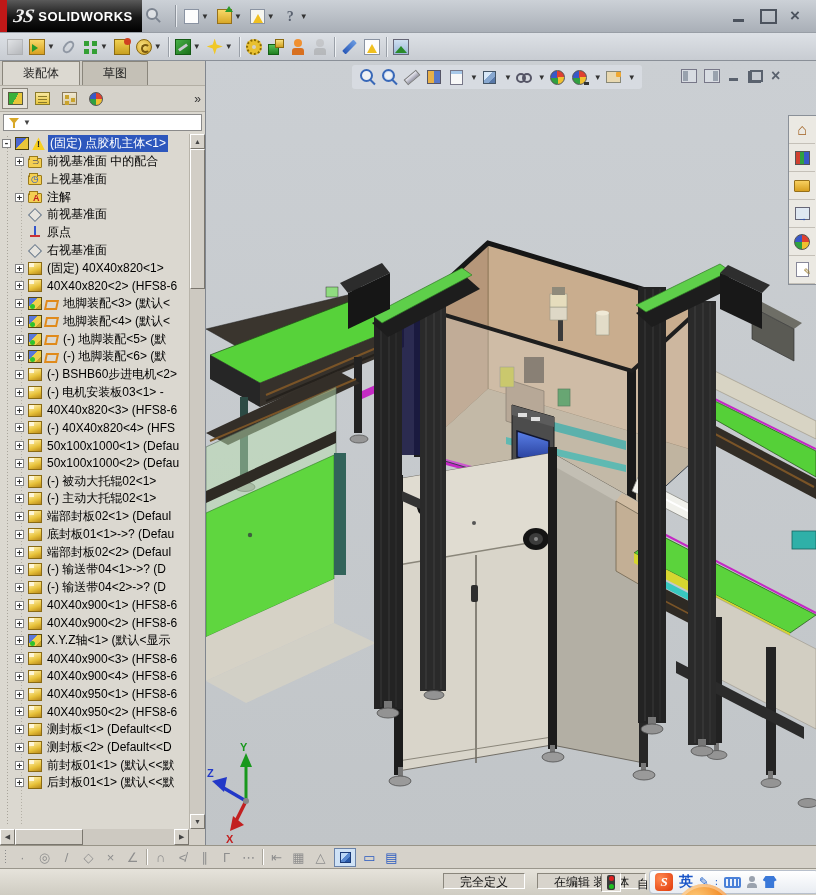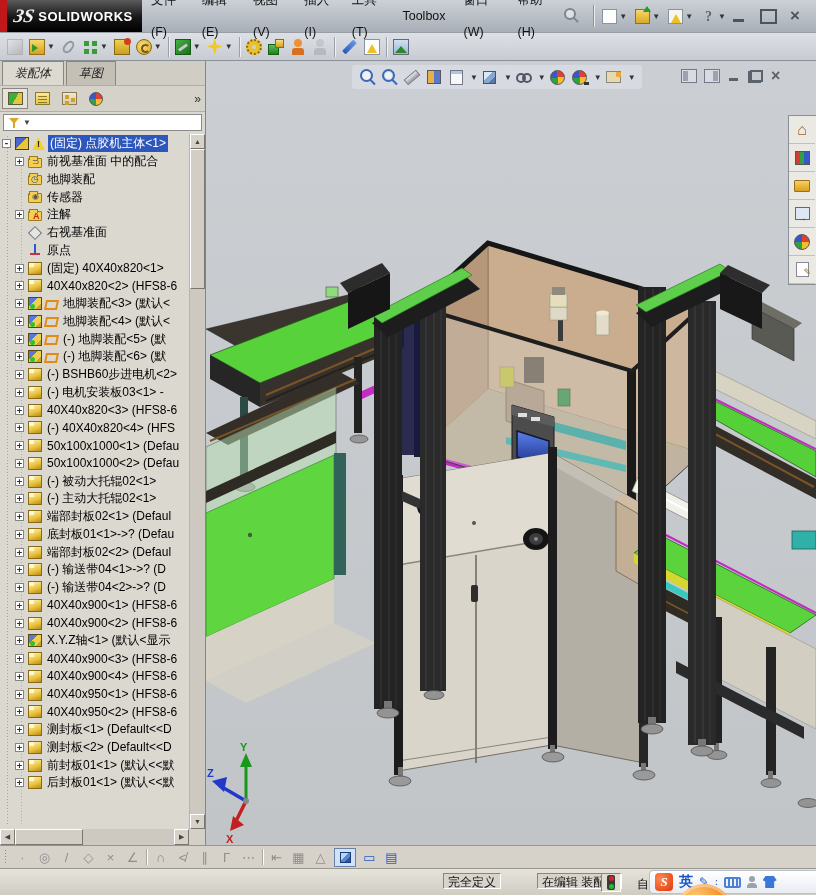--- a/index.html
+++ b/index.html
@@ -67,21 +67,21 @@
   .t-pencil{width:5px;height:16px;background:linear-gradient(#6a9ae0,#2858b8);transform:rotate(45deg);margin:0 6px;border-radius:1px;}
   .t-warnpage{background:#fdfdfd;border:1px solid #8a93a2;}
   .t-warnpage::after{content:"";position:absolute;left:2px;bottom:1px;border-left:5px solid transparent;border-right:5px solid transparent;border-bottom:9px solid #f0c020;}
   .t-photo{background:linear-gradient(#cfe0f0,#9ab8d8);border:1px solid #667;}
   .t-photo::after{content:"";position:absolute;left:1px;bottom:1px;border-left:6px solid transparent;border-right:6px solid transparent;border-bottom:7px solid #2a8a2a;}
 
   
   .mainrow{height:785px;display:flex;border-top:1px solid #8a9098;}
   .leftpanel{width:206px;flex:none;border-right:1px solid #80868e;background:#dbd8d0;display:flex;flex-direction:column;}
   .cmtabs{height:25px;background:#d0cdc5;display:flex;align-items:flex-end;padding-left:2px;border-bottom:1px solid #b2aea4;flex:none;}
-  .cmtab{padding:3px 12px 3px;font-size:12px;border:1px solid #8a867c;border-bottom:none;background:#c4c0b6;margin-right:2px;color:#222;font-style:italic;}
+  .cmtab{padding:3px 20px 3px;font-size:12px;border:1px solid #8a867c;border-bottom:none;background:#c4c0b6;margin-right:2px;color:#222;}
   .cmtab.active{background:#dcd9d1;}
   .mgrrow{height:26px;display:flex;align-items:center;padding:2px 4px 2px 2px;background:#d5d2ca;border-bottom:1px solid #b2aea4;flex:none;}
   .mgrtile{width:26px;height:21px;display:flex;align-items:center;justify-content:center;margin-right:1px;border:1px solid transparent;}
   .mgrtile.active{background:#e6e3db;border-color:#8a867c;}
   .mgic{width:15px;height:13px;position:relative;}
   .g-featmgr{background:linear-gradient(120deg,#3ab03a 0 50%,#e8c63a 50%);border:1px solid #5a5a40;}
   .g-propmgr{background:linear-gradient(#f8e8a0,#e8c63a);border:1px solid #8a7a2a;}
   .g-propmgr::after{content:"";position:absolute;left:2px;top:3px;right:2px;height:1px;background:#8a7a2a;box-shadow:0 3px 0 #8a7a2a,0 6px 0 #8a7a2a;}
   .g-cfgmgr{background:linear-gradient(#f0e8d0,#d8cca8);border:1px solid #8a7a5a;}
   .g-cfgmgr::after{content:"";position:absolute;left:2px;top:2px;width:4px;height:4px;background:#caa32c;box-shadow:6px 3px 0 #caa32c,0 6px 0 #caa32c;}
@@ -185,21 +185,21 @@
      background-image:radial-gradient(#8a8a8a 40%,transparent 45%);background-size:3px 3px;}
   .skg{color:#8e8e8e;font-size:13px;width:17px;text-align:center;flex:none;}
   .skg.blue{color:#2858c0;}
   .sksep{width:1px;height:16px;background:#aaa69c;box-shadow:1px 0 0 #fff;flex:none;}
   .skcube{width:22px;height:19px;border:1px solid #6a82a8;background:#cfe2f6;display:flex;align-items:center;justify-content:center;flex:none;}
   .skcubein{width:11px;height:11px;background:linear-gradient(135deg,#bcd8f8 40%,#5888d0 40% 70%,#2858a8 70%);border:1px solid #1a3a78;}
 
   
   .statusbar{height:27px;background:linear-gradient(#e6e3db,#cfccc2);border-top:1px solid #9a968c;position:relative;font-size:12px;overflow:hidden;}
   .sb-left{position:absolute;left:5px;top:6px;color:#111;margin-top:31px;}
-  .sb-cell{position:absolute;top:4px;height:16px;border:1px solid;border-color:#8a867c #fff #fff #8a867c;background:#d8d4cc;line-height:17px;padding:0 4px;color:#111;}
+  .sb-cell{position:absolute;top:4px;height:16px;border:1px solid;border-color:#8a867c #fff #fff #8a867c;background:#d8d4cc;line-height:17px;padding:0 16px;color:#111;}
   .traffic{position:absolute;left:601px;top:4px;width:20px;height:19px;border:1px solid;border-color:#8a867c #fff #fff #8a867c;background:#e0dcd4;display:flex;align-items:center;justify-content:center;}
   .trafficin{width:8px;height:15px;background:#3a3a3a;border-radius:2px;display:flex;flex-direction:column;align-items:center;justify-content:space-around;}
   .tdot{width:5px;height:5px;border-radius:50%;}
   .tdot.red{background:#e02020;}
   .tdot.green{background:#20c020;}
   .custom-tail{position:absolute;left:637px;top:7px;color:#111;}
   .ime{position:absolute;left:649px;top:1px;height:24px;width:170px;background:linear-gradient(#ffffff,#e8ecf2);border:1px solid #b8c0cc;border-radius:4px;display:flex;align-items:center;gap:6px;padding:0 5px;}
   .sogou{width:18px;height:18px;border-radius:4px;background:radial-gradient(circle at 30% 30%,#ff8850,#e03808);color:#fff;font:italic bold 13px/18px "Liberation Serif",serif;text-align:center;flex:none;}
   .imelang{color:#1a56c8;font-weight:bold;font-size:14px;flex:none;}
   .imepen{color:#2060c8;font-size:12px;flex:none;}
@@ -217,30 +217,20 @@
 </head>
 <body>
 
 <div id="app">
 
   <div class="titlebar">
     <div class="logozone">
       <span class="brandmark">ЗS</span>
       <span class="brandname">SOLIDWORKS</span>
     </div>
-    <div id="menus">
-        <span class="menu-item">文件(F)</span>
-        <span class="menu-item">编辑(E)</span>
-        <span class="menu-item">视图(V)</span>
-        <span class="menu-item">插入(I)</span>
-        <span class="menu-item">工具(T)</span>
-        <span class="menu-item">Toolbox</span>
-        <span class="menu-item">窗口(W)</span>
-        <span class="menu-item">帮助(H)</span>
-      </div>
     <div class="searchic"></div>
     <div class="tbdivider"></div>
     <div id="quickbar">
         <div class="qtile">
           <div class="qicon q-newdoc"></div>
           <span class="dd">▼</span>
         </div>
         <div class="qtile">
           <div class="qicon q-openfolder"></div>
           <span class="dd">▼</span>
@@ -355,41 +345,41 @@
               <span class="tlabel">(固定) 点胶机主体&lt;1&gt;</span>
             </div>
             <div class="trow" style="padding-left: 15px;">
               <span class="pm">+</span>
               <span class="ti ti-fold clip"></span>
               <span class="tlabel">前视基准面 中的配合</span>
             </div>
             <div class="trow" style="padding-left: 15px;">
               <span class="pmsp"></span>
               <span class="ti ti-fold clock"></span>
-              <span class="tlabel">地脚装配</span>
-            </div>
-            <div class="trow" style="padding-left: 15px;">
-              <span class="pmsp"></span>
-              <span class="ti ti-fold sensor"></span>
-              <span class="tlabel">传感器</span>
+              <span class="tlabel">上视基准面</span>
             </div>
             <div class="trow" style="padding-left: 15px;">
               <span class="pm">+</span>
               <span class="ti ti-fold note"></span>
               <span class="tlabel">注解</span>
+            </div>
+            <div class="trow" style="padding-left: 15px;">
+              <span class="pmsp"></span>
+              <span class="ti ti-plane"></span>
+              <span class="tlabel">前视基准面</span>
+            </div>
+            <div class="trow" style="padding-left: 15px;">
+              <span class="pmsp"></span>
+              <span class="ti ti-origin"></span>
+              <span class="tlabel">原点</span>
             </div>
             <div class="trow" style="padding-left: 15px;">
               <span class="pmsp"></span>
               <span class="ti ti-plane"></span>
               <span class="tlabel">右视基准面</span>
-            </div>
-            <div class="trow" style="padding-left: 15px;">
-              <span class="pmsp"></span>
-              <span class="ti ti-origin"></span>
-              <span class="tlabel">原点</span>
             </div>
             <div class="trow" style="padding-left: 15px;">
               <span class="pm">+</span>
               <span class="ti ti-part"></span>
               <span class="tlabel">(固定) 40X40x820&lt;1&gt;</span>
             </div>
             <div class="trow" style="padding-left: 15px;">
               <span class="pm">+</span>
               <span class="ti ti-part"></span>
               <span class="tlabel">40X40x820&lt;2&gt; (HFS8-6</span>

